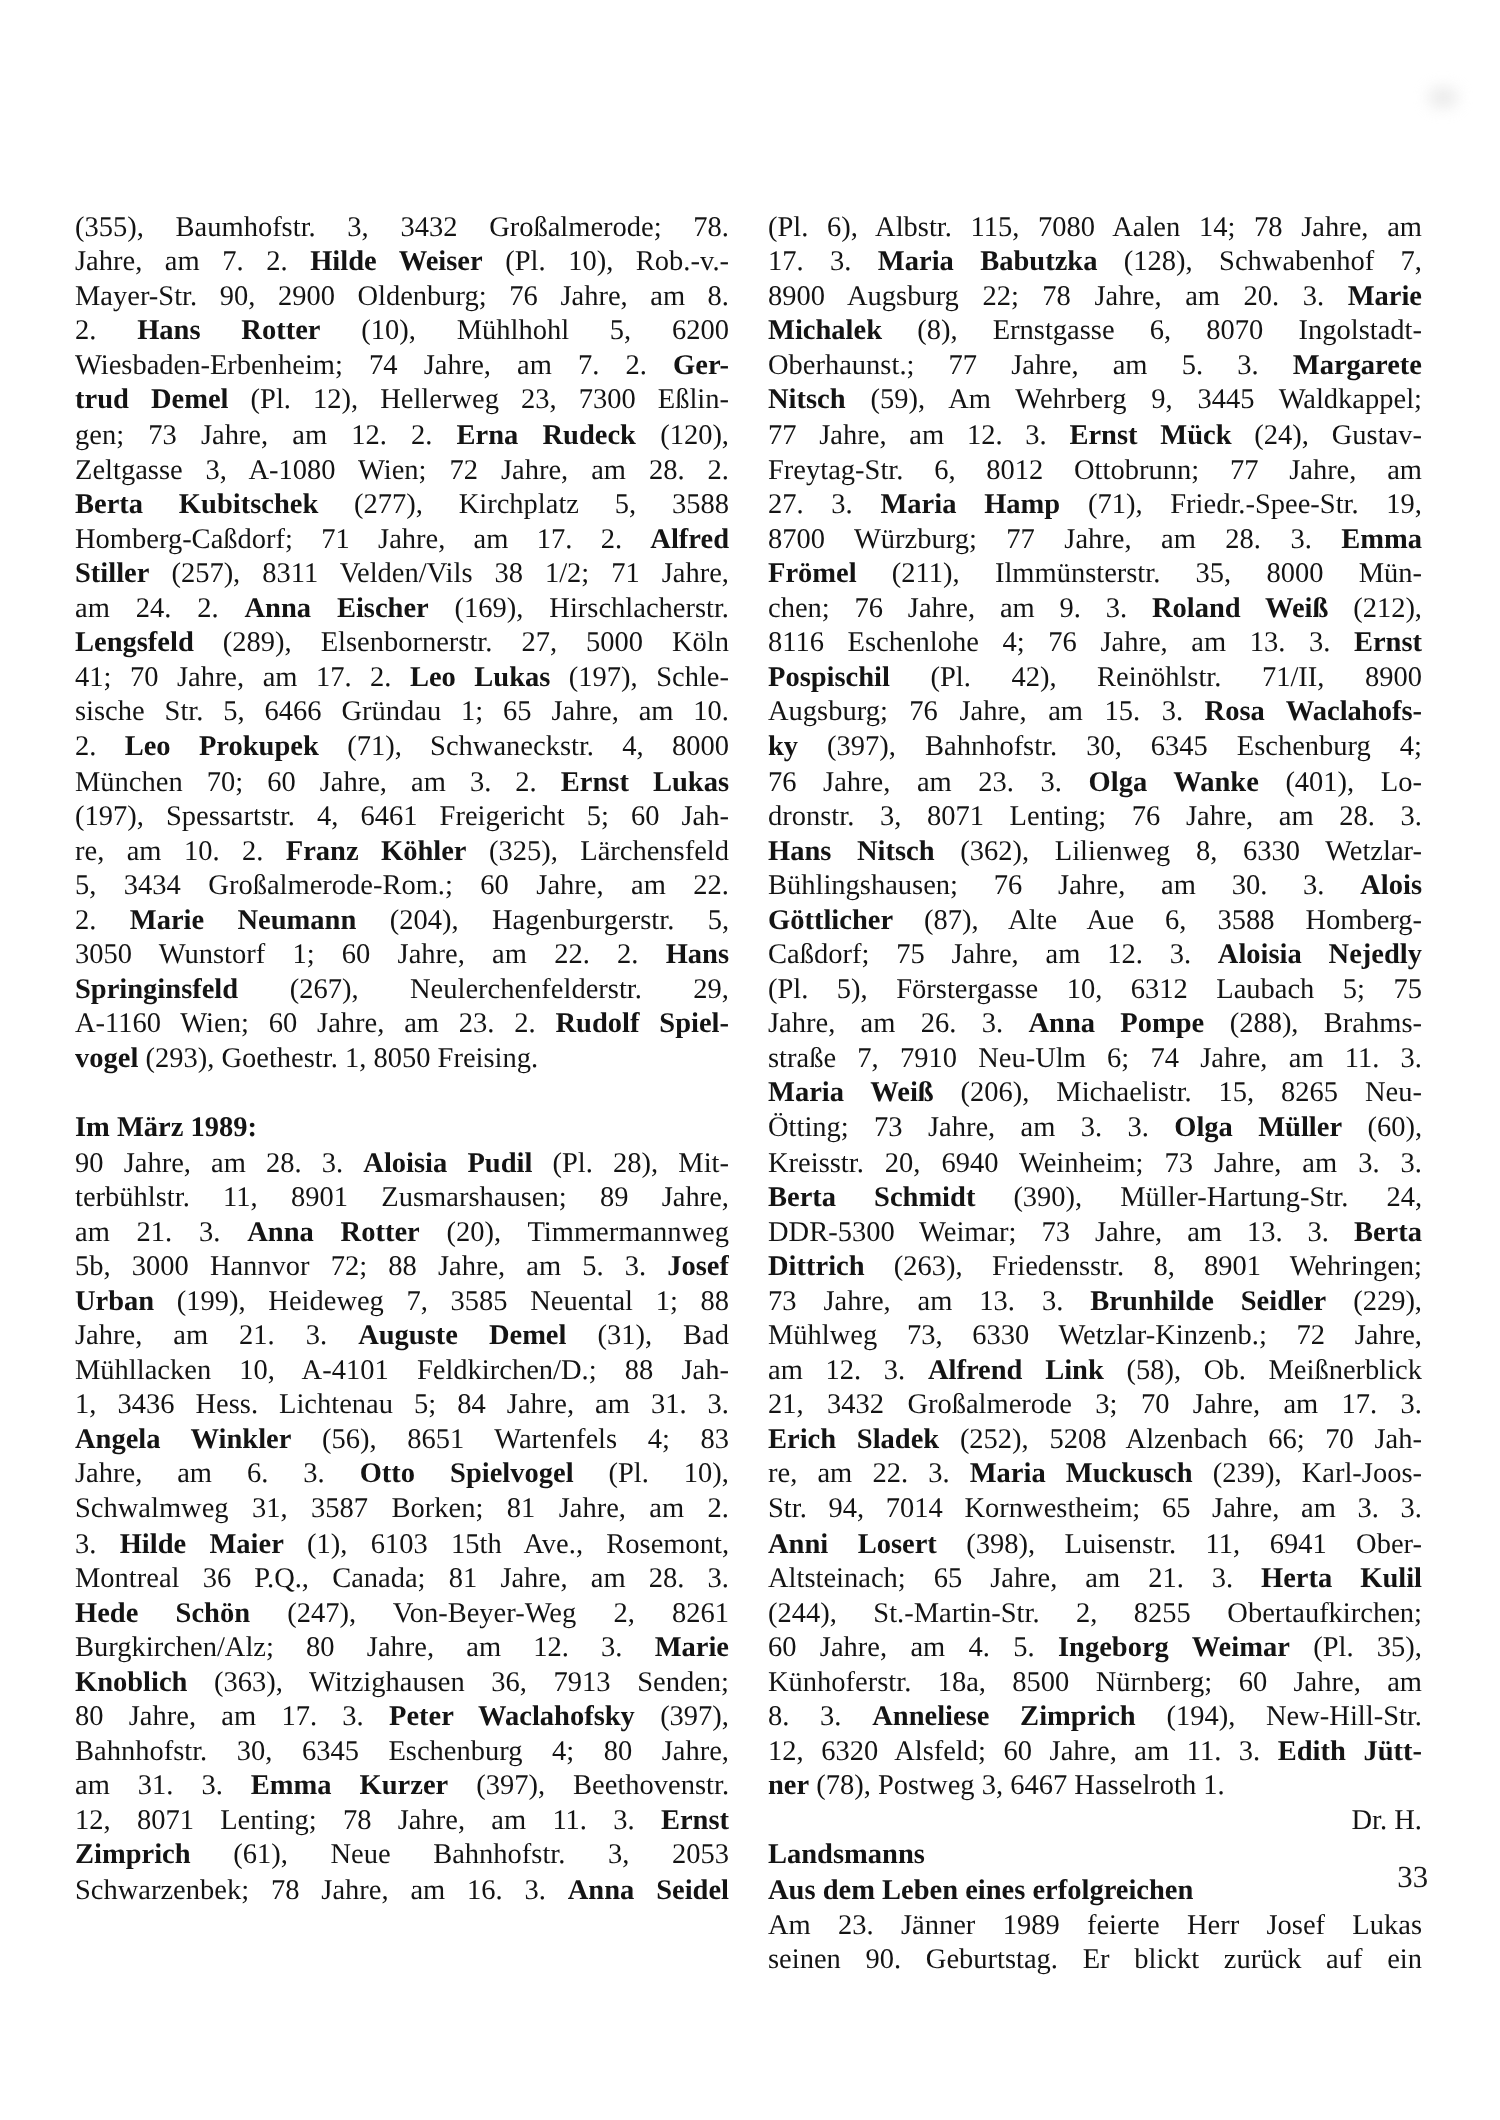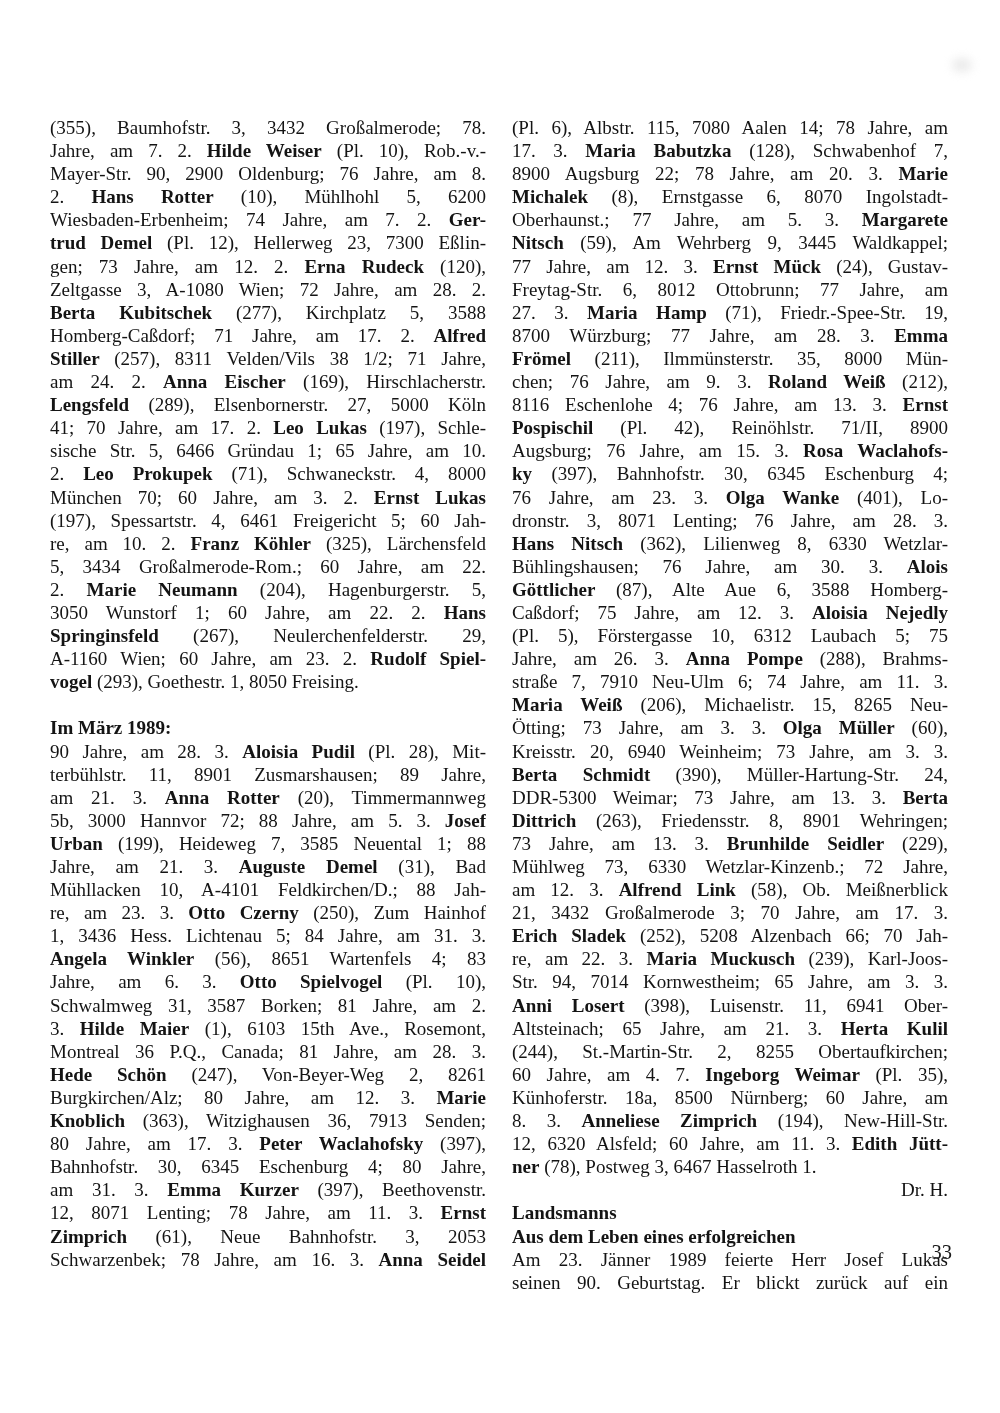--- a/index.html
+++ b/index.html
@@ -8,21 +8,21 @@
     position: relative;
     width: 1000px;
     height: 1413px;
     background: #ffffff;
     color: #141414;
     font-family: "Liberation Serif", "DejaVu Serif", serif;
     overflow: hidden;
   }
   .columns {
     position: absolute;
-    top: 116px;
+    top: 140px;
     left: 50px;
     width: 902px;
     display: flex;
     gap: 26px;
   }
   .col { width: 436px; }
   .line {
     height: 23.1px;
     line-height: 23.1px;
     font-size: 19px;
@@ -90,21 +90,20 @@
         <div class="line al"><span class="b">vogel</span><span class="n"> (293), Goethestr. 1, 8050 Freising.</span></div>
         <div class="line gap"></div>
         <div class="line al"><span class="b">Im März 1989:</span></div>
         <div class="line aj"><span class="n">90 Jahre, am 28. 3. </span><span class="b">Aloisia Pudil</span><span class="n"> (Pl. 28), Mit-</span></div>
         <div class="line aj"><span class="n">terbühlstr. 11, 8901 Zusmarshausen; 89 Jahre,</span></div>
         <div class="line aj"><span class="n">am 21. 3. </span><span class="b">Anna Rotter</span><span class="n"> (20), Timmermannweg</span></div>
         <div class="line aj"><span class="n">5b, 3000 Hannvor 72; 88 Jahre, am 5. 3. </span><span class="b">Josef</span></div>
         <div class="line aj"><span class="b">Urban</span><span class="n"> (199), Heideweg 7, 3585 Neuental 1; 88</span></div>
         <div class="line aj"><span class="n">Jahre, am 21. 3. </span><span class="b">Auguste Demel</span><span class="n"> (31), Bad</span></div>
         <div class="line aj"><span class="n">Mühllacken 10, A-4101 Feldkirchen/D.; 88 Jah-</span></div>
-        <div class="line aj"><span class="n">re, am 23. 3. </span><span class="b">Otto Czerny</span><span class="n"> (250), Zum Hainhof</span></div>
         <div class="line aj"><span class="n">1, 3436 Hess. Lichtenau 5; 84 Jahre, am 31. 3.</span></div>
         <div class="line aj"><span class="b">Angela Winkler</span><span class="n"> (56), 8651 Wartenfels 4; 83</span></div>
         <div class="line aj"><span class="n">Jahre, am 6. 3. </span><span class="b">Otto Spielvogel</span><span class="n"> (Pl. 10),</span></div>
         <div class="line aj"><span class="n">Schwalmweg 31, 3587 Borken; 81 Jahre, am 2.</span></div>
         <div class="line aj"><span class="n">3. </span><span class="b">Hilde Maier</span><span class="n"> (1), 6103 15th Ave., Rosemont,</span></div>
         <div class="line aj"><span class="n">Montreal 36 P.Q., Canada; 81 Jahre, am 28. 3.</span></div>
         <div class="line aj"><span class="b">Hede Schön</span><span class="n"> (247), Von-Beyer-Weg 2, 8261</span></div>
         <div class="line aj"><span class="n">Burgkirchen/Alz; 80 Jahre, am 12. 3. </span><span class="b">Marie</span></div>
         <div class="line aj"><span class="b">Knoblich</span><span class="n"> (363), Witzighausen 36, 7913 Senden;</span></div>
         <div class="line aj"><span class="n">80 Jahre, am 17. 3. </span><span class="b">Peter Waclahofsky</span><span class="n"> (397),</span></div>
@@ -149,21 +148,21 @@
         <div class="line aj"><span class="n">73 Jahre, am 13. 3. </span><span class="b">Brunhilde Seidler</span><span class="n"> (229),</span></div>
         <div class="line aj"><span class="n">Mühlweg 73, 6330 Wetzlar-Kinzenb.; 72 Jahre,</span></div>
         <div class="line aj"><span class="n">am 12. 3. </span><span class="b">Alfrend Link</span><span class="n"> (58), Ob. Meißnerblick</span></div>
         <div class="line aj"><span class="n">21, 3432 Großalmerode 3; 70 Jahre, am 17. 3.</span></div>
         <div class="line aj"><span class="b">Erich Sladek</span><span class="n"> (252), 5208 Alzenbach 66; 70 Jah-</span></div>
         <div class="line aj"><span class="n">re, am 22. 3. </span><span class="b">Maria Muckusch</span><span class="n"> (239), Karl-Joos-</span></div>
         <div class="line aj"><span class="n">Str. 94, 7014 Kornwestheim; 65 Jahre, am 3. 3.</span></div>
         <div class="line aj"><span class="b">Anni Losert</span><span class="n"> (398), Luisenstr. 11, 6941 Ober-</span></div>
         <div class="line aj"><span class="n">Altsteinach; 65 Jahre, am 21. 3. </span><span class="b">Herta Kulil</span></div>
         <div class="line aj"><span class="n">(244), St.-Martin-Str. 2, 8255 Obertaufkirchen;</span></div>
-        <div class="line aj"><span class="n">60 Jahre, am 4. 7. </span><span class="b">Ingeborg Weimar</span><span class="n"> (Pl. 35),</span></div>
+        <div class="line aj"><span class="n">60 Jahre, am 4. 5. </span><span class="b">Ingeborg Weimar</span><span class="n"> (Pl. 35),</span></div>
         <div class="line aj"><span class="n">Künhoferstr. 18a, 8500 Nürnberg; 60 Jahre, am</span></div>
         <div class="line aj"><span class="n">8. 3. </span><span class="b">Anneliese Zimprich</span><span class="n"> (194), New-Hill-Str.</span></div>
         <div class="line aj"><span class="n">12, 6320 Alsfeld; 60 Jahre, am 11. 3. </span><span class="b">Edith Jütt-</span></div>
         <div class="line al"><span class="b">ner</span><span class="n"> (78), Postweg 3, 6467 Hasselroth 1.</span></div>
         <div class="line ar"><span class="i">Dr. H.</span></div>
         <div class="line al"><span class="b">Landsmanns</span></div>
         <div class="line al"><span class="b">Aus dem Leben eines erfolgreichen</span></div>
         <div class="line aj"><span class="n">Am 23. Jänner 1989 feierte Herr Josef Lukas</span></div>
         <div class="line aj"><span class="n">seinen 90. Geburtstag. Er blickt zurück auf ein</span></div>
       </div>

